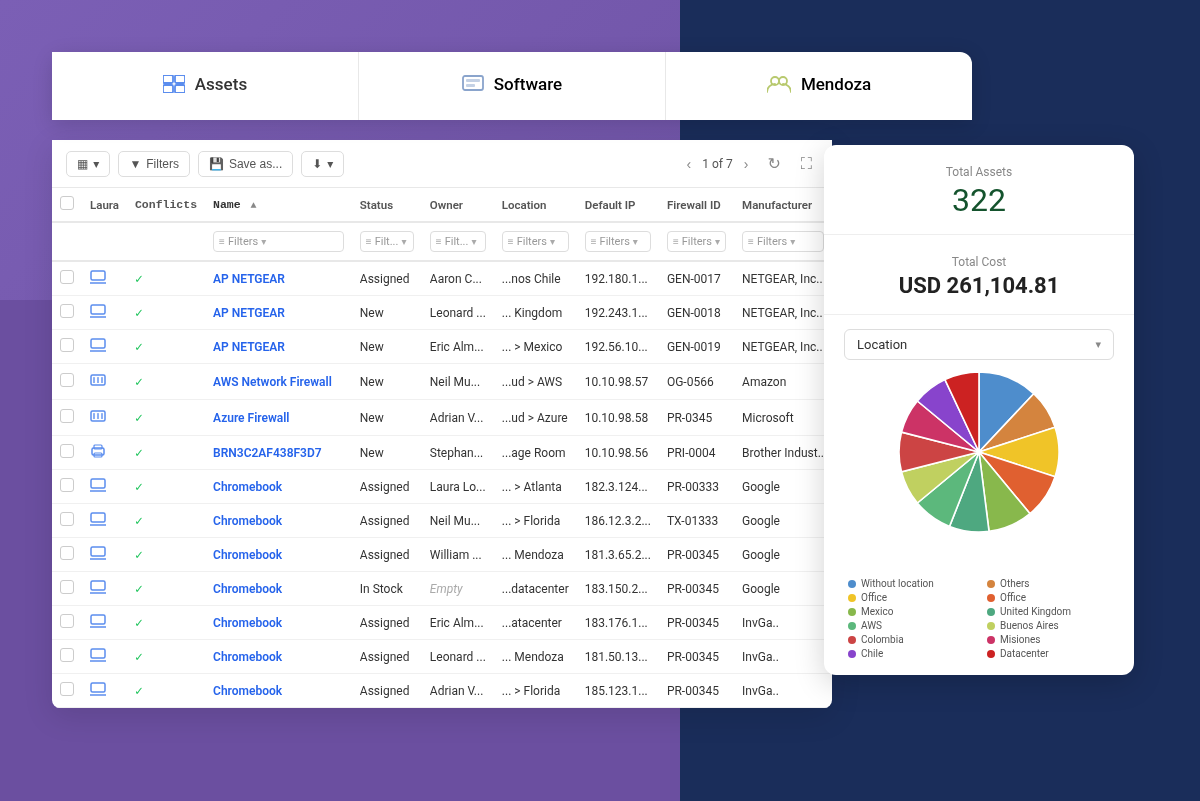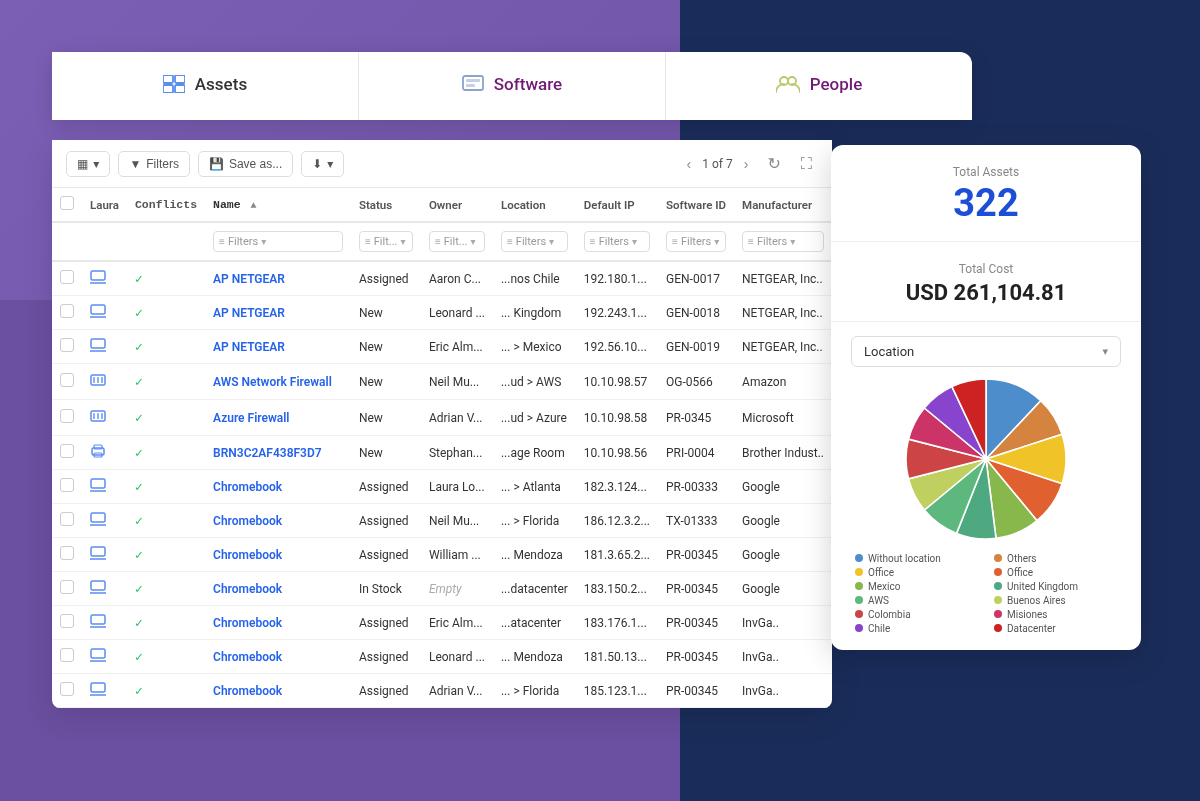--- a/index.html
+++ b/index.html
@@ -50,21 +50,21 @@
       gap: 10px;
     }
     .tab:last-child { border-right: none; }
     .tab.active { background: #fff; }
     .tab-icon {
       font-size: 20px;
     }
     .tab-label {
       font-size: 17px;
       font-weight: 500;
-      color: #701a75;
+      color: #000000;
     }
     .tab.active .tab-label { color: #333; }
     .tab-icon-assets { color: #5b8dee; }
     .tab-icon-software { color: #8aa4cc; }
     .tab-icon-people { color: #b8c96e; }
 
     
     .table-panel {
       position: absolute;
       top: 140px;
@@ -188,43 +188,43 @@
       font-weight: 600;
       font-size: 12px;
     }
     .check-mark { color: #22c55e; font-size: 13px; }
     .owner-empty { color: #aaa; font-style: italic; }
 
     
     .stats-card {
       position: absolute;
       top: 145px;
-      right: 59px;
+      right: 66px;
       width: 310px;
       background: #fff;
       border-radius: 12px;
       box-shadow: 0 8px 30px rgba(0,0,0,0.18);
       z-index: 20;
       padding: 0;
       overflow: hidden;
     }
     .stats-section {
       padding: 20px 24px 16px;
       border-bottom: 1px solid #eee;
       text-align: center;
     }
     .stats-label {
       font-size: 12px;
       color: #888;
       margin-bottom: 4px;
     }
     .stats-value-large {
-      font-size: 38px;
-      font-weight: 700;
-      color: #1d4ed8;
+      font-size: 32px;
+      font-weight: 400;
+      color: #14532d;
       line-height: 1.1;
     }
     .stats-value-cost {
       font-size: 22px;
       font-weight: 700;
       color: #222;
     }
     .chart-section {
       padding: 14px 20px 16px;
     }
@@ -252,20 +252,21 @@
       width: 160px;
       height: 160px;
       margin-bottom: 14px;
     }
     .legend-grid {
       display: grid;
       grid-template-columns: 1fr 1fr;
       gap: 3px 16px;
       width: 100%;
       padding: 0 4px;
+      margin-top: 32px;
     }
     .legend-item {
       display: flex;
       align-items: center;
       gap: 5px;
       font-size: 10px;
       color: #555;
     }
     .legend-dot {
       width: 8px;
@@ -313,21 +314,21 @@
   </div>
   <div class="tab">
     <span class="tab-icon tab-icon-people">
       <svg width="24" height="18" viewBox="0 0 24 18" fill="none">
         <circle cx="8" cy="6" r="4" stroke="#b8c96e" stroke-width="1.8" fill="none"></circle>
         <path d="M0 17c0-4.4 3.6-8 8-8" stroke="#b8c96e" stroke-width="1.8" fill="none" stroke-linecap="round"></path>
         <circle cx="16" cy="6" r="4" stroke="#b8c96e" stroke-width="1.8" fill="none"></circle>
         <path d="M16 9c4.4 0 8 3.6 8 8" stroke="#b8c96e" stroke-width="1.8" fill="none" stroke-linecap="round"></path>
       </svg>
     </span>
-    <span class="tab-label">People</span>
+    <span class="tab-label">Mendoza</span>
   </div>
 </div>
 
 <div class="table-panel">
 
   <div class="toolbar">
     <button class="toolbar-btn">
       <span>▦</span>
       <span>▾</span>
     </button>
@@ -357,21 +358,21 @@
     <thead>
       <tr>
         <th class="check-col"><span class="cb"></span></th>
         <th class="type-col">Laura</th>
         <th class="conflict-col">Conflicts</th>
         <th class="name-col sort-active">Name <span class="sort-arrow">▲</span></th>
         <th class="status-col">Status</th>
         <th class="owner-col">Owner</th>
         <th class="location-col">Location</th>
         <th class="ip-col">Default IP</th>
-        <th class="invid-col">Software ID</th>
+        <th class="invid-col">Firewall ID</th>
         <th class="mfr-col">Manufacturer</th>
       </tr>
       <tr class="filter-row">
         <td></td>
         <td></td>
         <td></td>
         <td>
             <div class="filter-cell"><span class="filter-icon">≡</span>Filters<span class="filter-icon">▾</span></div>
           </td>
         <td>

